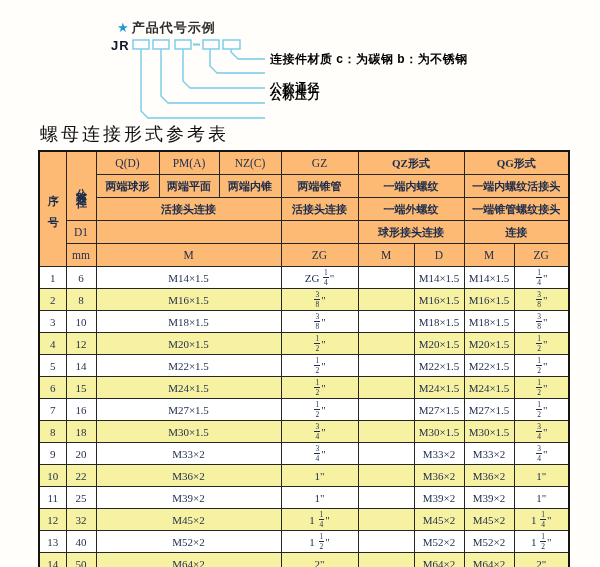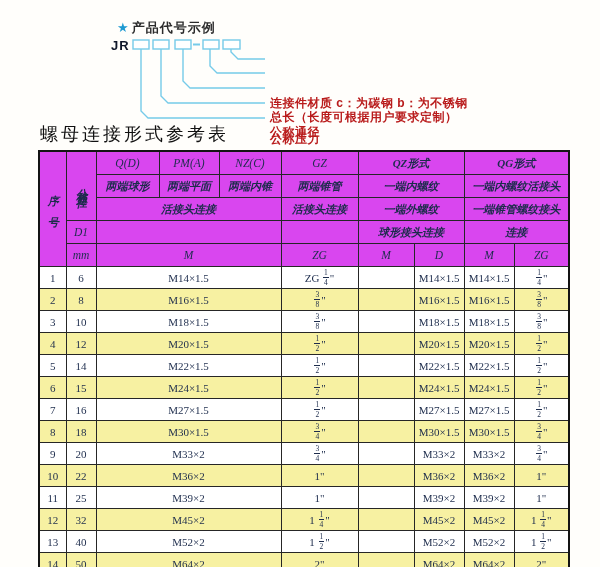--- a/index.html
+++ b/index.html
@@ -8,30 +8,30 @@
     font-family:"Liberation Serif","DejaVu Serif",serif;
     color:#22304e;overflow:hidden;
   }
   
   .diagram{position:absolute;left:0;top:0;width:524px;height:130px;}
   .diagram svg{position:absolute;left:0;top:0;}
   .star-line{position:absolute;left:117px;top:19px;font-family:"Liberation Sans","DejaVu Sans",sans-serif;font-size:13px;font-weight:bold;color:#2b2b2b;letter-spacing:1px;}
   .star{color:#1e9ad2;margin-right:2px;}
   .jr{position:absolute;left:111px;top:38px;font-family:"Liberation Sans","DejaVu Sans",sans-serif;font-size:13px;font-weight:bold;color:#0f172a;letter-spacing:1px;}
   .dlabel{position:absolute;left:270px;height:14px;line-height:14px;
-    font-family:"Liberation Sans","DejaVu Sans",sans-serif;font-size:12px;font-weight:bold;color:#b91c1c;letter-spacing:0.5px;white-space:nowrap;margin-top:44px;}
+    font-family:"Liberation Sans","DejaVu Sans",sans-serif;font-size:12px;font-weight:bold;color:#000000;letter-spacing:0.5px;white-space:nowrap;}
   .lbl0{top:52px}.lbl1{top:66px}.lbl2{top:81px}.lbl3{top:88px}.lbl4{top:111px}
   
   .table-title{position:absolute;left:40px;top:122px;font-size:18px;font-weight:normal;color:#111;
     letter-spacing:3px;font-family:"Liberation Serif","DejaVu Serif",serif;}
   
   table{position:absolute;left:38px;top:150px;border-collapse:collapse;table-layout:fixed;width:530px;}
   th,td{border:1px solid #262626;text-align:center;vertical-align:middle;padding:0;overflow:hidden;}
   table{border:2px solid #141414;}
-  thead th{background:#d946ef;height:22px;font-size:11px;font-weight:bold;color:#1d2c4c;font-style:italic;}
+  thead th{background:#fdba74;height:22px;font-size:11px;font-weight:bold;color:#1d2c4c;}
   thead th.latin{font-weight:normal;font-size:11.5px;}
   tbody td{height:21px;font-size:11px;color:#1d2c4c;background:#ffffff;}
   tbody tr.alt td{background:#f7f1a2;}
   .vtext{writing-mode:vertical-lr;text-orientation:upright;margin:0 auto;font-weight:bold;}
   .vt-index{letter-spacing:22px;}
   .vt-dn{letter-spacing:3px;}
   .frac{display:inline-block;vertical-align:-4px;line-height:1;font-size:7.5px;text-align:center;margin:0 1px;}
   .frac .num{display:block;padding:0 1px 1px;}
   .frac .den{display:block;border-top:1px solid currentColor;padding:1px 1px 0;}
 </style>
@@ -52,21 +52,20 @@
       <polyline points="231,49 231,52 238,59 265,59"></polyline>
       <polyline points="210,49 210,66 217,73 265,73"></polyline>
       <polyline points="183,49 183,81 190,88 265,88"></polyline>
       <polyline points="161,49 161,96 168,103 265,103"></polyline>
       <polyline points="141,49 141,111 148,118 265,118"></polyline>
     </g>
   </svg>
   <div class="star-line"><span class="star">★</span><span>产品代号示例</span></div>
   <div class="jr">JR</div>
   <div class="dlabel lbl0">连接件材质  c：为碳钢  b：为不锈钢</div>
-  <div class="dlabel lbl1">总长（长度可根据用户要求定制）</div>
   <div class="dlabel lbl2">公称通径</div>
   <div class="dlabel lbl3">公称压力</div>
 </div>
 
 <div class="table-title">螺母连接形式参考表</div>
 
 <table>
   <colgroup>
     <col style="width:27px">
       <col style="width:30px">

